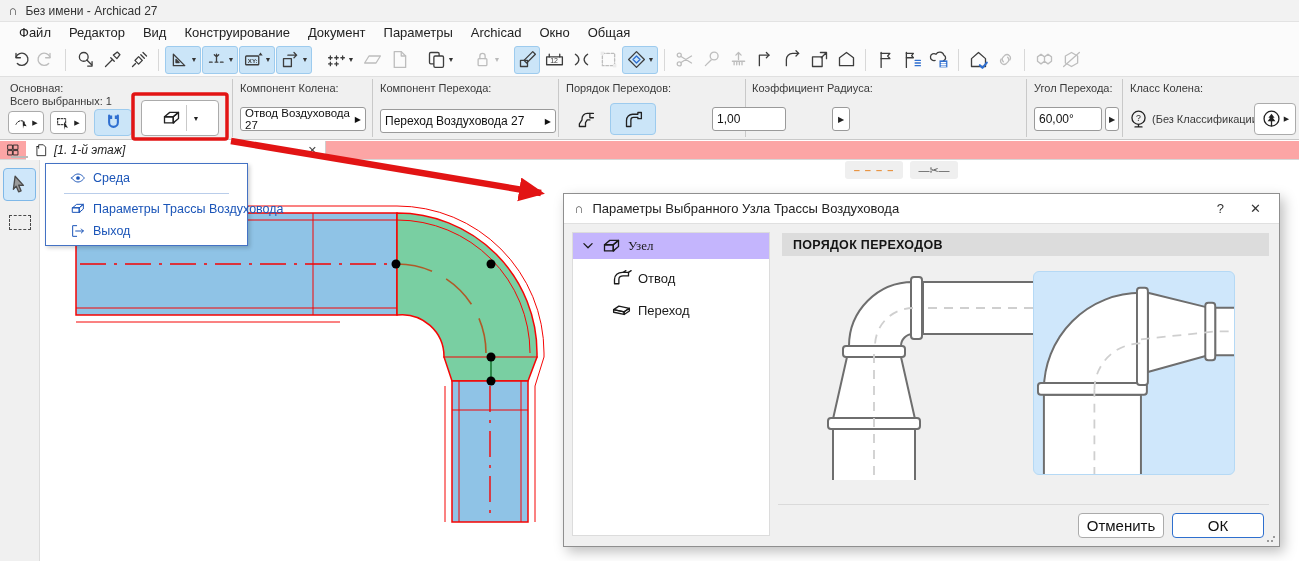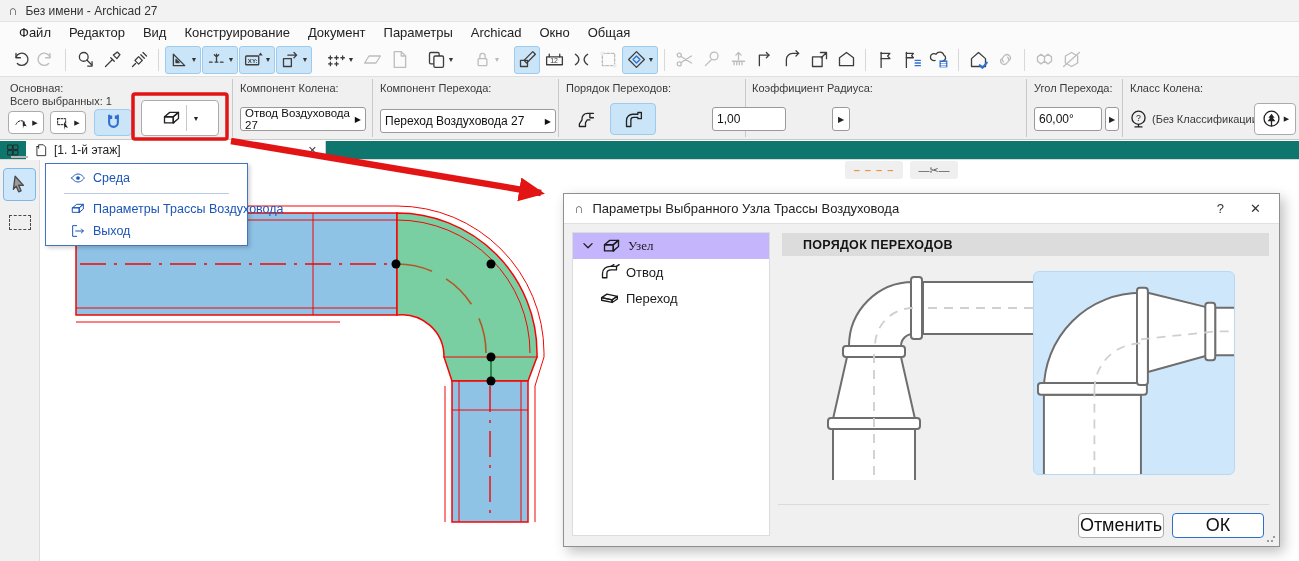--- a/index.html
+++ b/index.html
@@ -32,21 +32,21 @@
   .ib-text { position:absolute; color:#3a3a3a; white-space:nowrap; }
   .ibtn { position:absolute; background:#fff; border:1px solid #ababab; border-radius:4px; display:flex; align-items:center; justify-content:center; }
   .ibtn.hl { background:#cbe5f8; border-color:#9dcbee; }
   .ibtn.flat { background:transparent; border-color:transparent; }
   .ibtn .caret { font-size:7px; margin-left:2px; color:#222; }
   .field { position:absolute; background:#fff; border:1px solid #9a9a9a; border-radius:3px; display:flex; align-items:center; font-size:12px; padding:0 4px; color:#111; }
   .field .fcaret { margin-left:auto; font-size:8px; color:#111; }
   .spin { position:absolute; background:#fff; border:1px solid #9a9a9a; border-radius:3px; display:flex; align-items:center; justify-content:center; font-size:8px; }
 
   
-  .tabbar { position:absolute; left:0; top:141px; width:1299px; height:19px; background:#0f766e; border-bottom:1px solid #d7d7d7; display:flex; align-items:center; font-size:12px; }
+  .tabbar { position:absolute; left:0; top:141px; width:1299px; height:19px; background:#fca5a5; border-bottom:1px solid #d7d7d7; display:flex; align-items:center; font-size:12px;font-style:italic; }
   .tabbar .quick { width:26px; display:flex; justify-content:center; }
   .tab { height:19px; display:flex; align-items:center; background:#fff; border-right:1px solid #cfcfcf; padding:0 8px; gap:6px; white-space:nowrap; }
   .tab .x { margin-left:14px; color:#444; font-size:11px; }
   .tab1 { width:300px; }
 
   
   .leftstrip { position:absolute; left:0; top:160px; width:40px; height:401px; background:#f0f0f0; border-right:1px solid #dcdcdc; }
   .leftstrip .handle { position:absolute; left:11px; top:-4px; width:17px; height:2px; background:#b9b9b9; }
   .tool-arrow { position:absolute; left:3px; top:8px; width:33px; height:33px; background:#cfe7fa; border:1px solid #7fb8e8; border-radius:4px; display:flex; align-items:center; justify-content:center; }
   .tool-marquee { position:absolute; left:9px; top:55px; width:22px; height:15px; border:1.6px dashed #4a4a4a; }
@@ -60,26 +60,26 @@
   .ctxmenu .msep { height:1px; background:#b9cdea; margin:4px 2px; }
 
   
   .dlg { position:absolute; left:563px; top:193px; width:717px; height:354px; background:#f0f0f0; border:1px solid #8f8f8f; box-shadow:4px 5px 12px rgba(0,0,0,.25); z-index:20; }
   .dlg-title { position:absolute; left:0; top:0; right:0; height:30px; background:#fff; border-bottom:1px solid #e0e0e0; display:flex; align-items:center; font-size:13px; color:#222; padding:0 10px; }
   .dlg-title .logo { font-weight:bold; color:#555; margin-right:9px; }
   .dlg-title .tbx { margin-left:auto; display:flex; gap:26px; font-size:13px; color:#333; padding-right:8px; }
   .tree { position:absolute; left:8px; top:38px; width:198px; bottom:10px; background:#fff; border:1px solid #dcdcdc; font-size:13px; }
   .trow { height:26px; display:flex; align-items:center; gap:6px; padding-left:8px; color:#1a1a1a; }
   .trow.sel { background:#c4b5fd;font-family:Liberation Serif, serif; }
-  .trow.child { padding-left:26px; }
-  .panel-hd { position:absolute; left:218px; top:39px; width:487px; height:23px; background:#dcdcdc; display:flex; align-items:center; padding-left:21px; font-size:12.5px; font-weight:bold; color:#141414; letter-spacing:.3px; }
+  .trow.child { padding-left:38px;margin-top:6px; }
+  .panel-hd { position:absolute; left:218px; top:39px; width:487px; height:23px; background:#dcdcdc; display:flex; align-items:center; padding-left:11px; font-size:12.5px; font-weight:bold; color:#141414; letter-spacing:.3px; }
   .previewA { position:absolute; left:237px; top:73px; width:232px; height:214px; }
   .previewB { position:absolute; left:469px; top:77px; width:202px; height:204px; background:#cfe7fb; border:1px solid #b5d9f5; border-radius:6px; overflow:hidden; }
   .dlg-sep { position:absolute; left:214px; right:10px; top:310px; height:1px; background:#dadada; }
-  .btn { position:absolute; top:319px; height:25px; background:#fff; border:1px solid #ababab; border-radius:4px; font-size:18px; display:flex; align-items:center; justify-content:center; color:#111; }
+  .btn { position:absolute; top:319px; height:25px; background:#fff; border:1px solid #ababab; border-radius:4px; font-size:15px; display:flex; align-items:center; justify-content:center; color:#111; }
   .btn.cancel { left:514px; width:86px; }
   .btn.default { left:608px; width:92px; border:1.4px solid #2e6fce; }
   .grip { position:absolute; right:3px; bottom:3px; width:10px; height:10px; background:
       radial-gradient(circle at 2px 8px,#9a9a9a 1px,transparent 1.4px),
       radial-gradient(circle at 6px 8px,#9a9a9a 1px,transparent 1.4px),
       radial-gradient(circle at 8px 4px,#9a9a9a 1px,transparent 1.4px); }
 
   .overlay { position:absolute; left:0; top:0; z-index:30; pointer-events:none; }
   .cvsvg { position:absolute; left:40px; top:160px; z-index:1; }
 </style>

